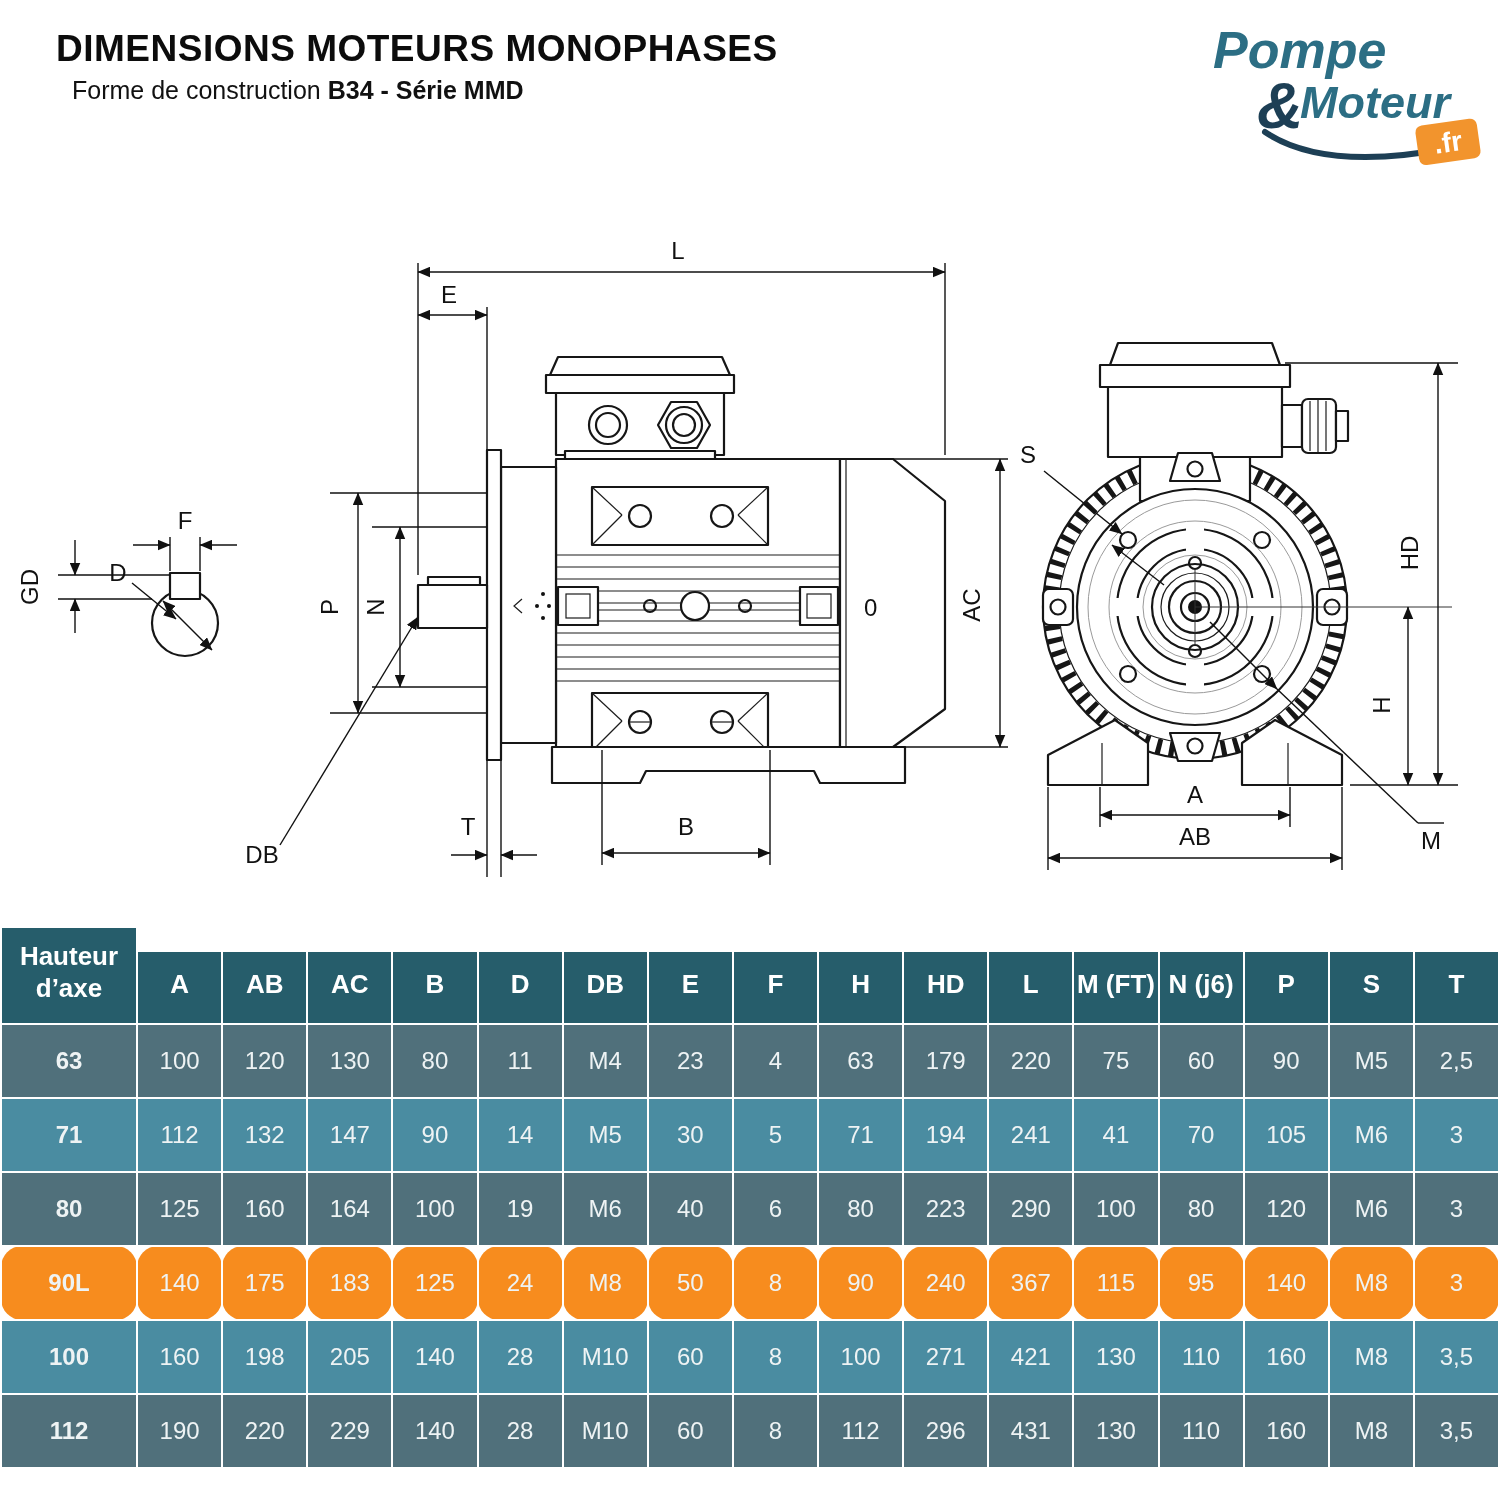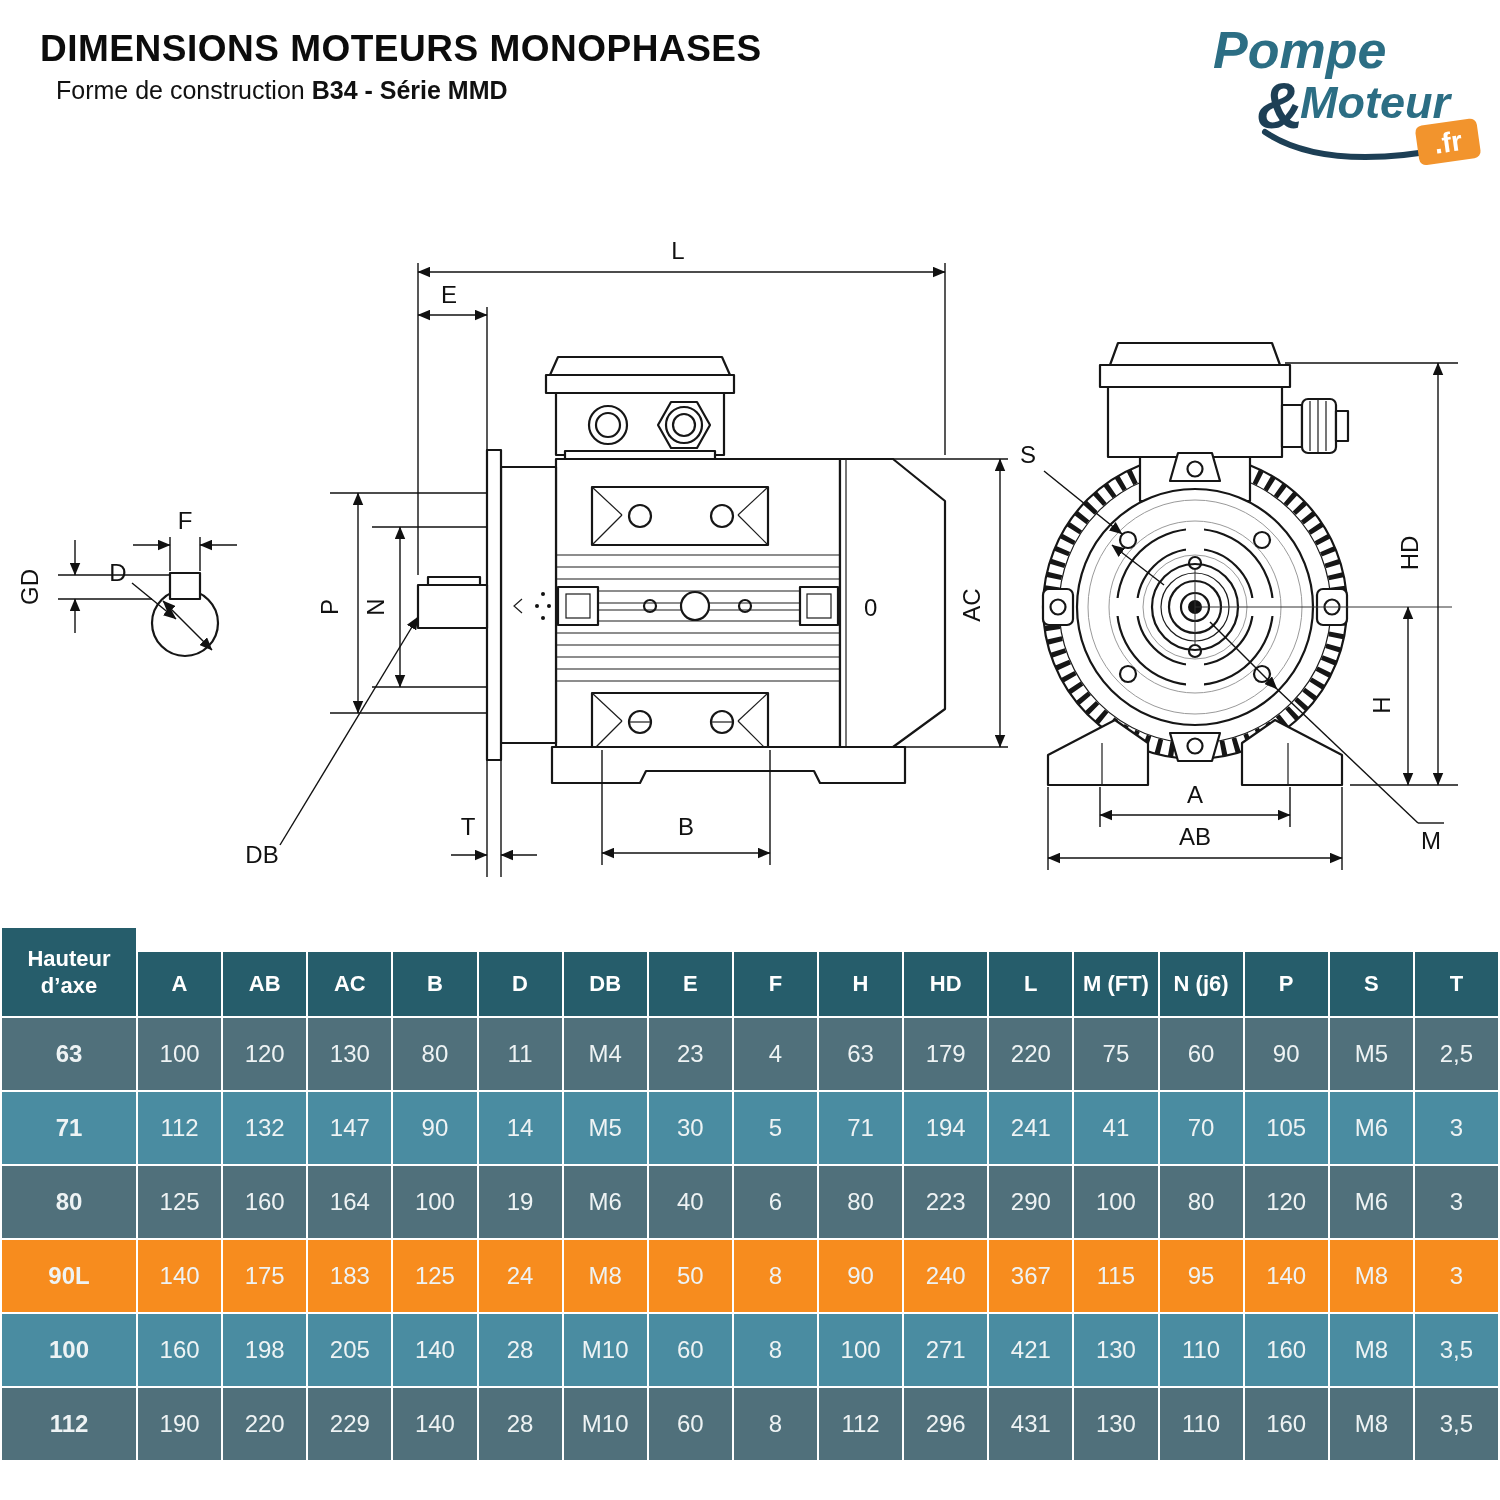--- a/index.html
+++ b/index.html
@@ -1,49 +1,49 @@
 <!DOCTYPE html>
 <html style="--table-header-bg: #265d6b; --row-gray: #50707b; --row-teal: #4a8ca1; --row-highlight: #f78c1e; --logo-teal: #2c6e84; --logo-dark: #1d3f55; --logo-orange: #f2942d;"><head>
 <meta charset="utf-8">
 <style>
   html,body{margin:0;padding:0;background:#fff;}
   .page{position:relative;width:1500px;height:1500px;background:#fff;overflow:hidden;
         font-family:"Liberation Sans",sans-serif;color:#111;}
 
   
-  .title-block{position:absolute;left:40px;top:28px;}
+  .title-block{position:absolute;left:56px;top:28px;}
   .title-block h1{margin:0;font-size:37px;font-weight:800;letter-spacing:.5px;color:#0c0c0c;}
   .title-block h2{margin:6px 0 0 16px;font-size:25px;font-weight:500;color:#111;}
   .title-block h2 b{font-weight:700;}
   .logo{position:absolute;left:1195px;top:10px;width:300px;height:165px;}
 
   
   .diagram{position:absolute;left:0;top:215px;width:1500px;height:700px;}
   .ln{stroke:#161616;stroke-width:2.2;fill:none;stroke-linejoin:round;}
   .lnw{stroke:#161616;stroke-width:2.2;fill:#fff;stroke-linejoin:round;}
   .thin{stroke:#1c1c1c;stroke-width:1.2;fill:none;}
   .ghost{stroke:#9a9a9a;stroke-width:1;fill:none;}
   .dim{stroke:#111;stroke-width:1.4;fill:none;}
   .dimtxt{font-family:"Liberation Sans",sans-serif;font-size:24px;fill:#111;}
   .dot{fill:#111;stroke:none;}
 
   
   .tbl-wrap{position:absolute;left:0;top:926px;width:1500px;}
   table.dims{width:1500px;border-collapse:collapse;table-layout:fixed;}
   table.dims th,table.dims td{border:2px solid #fff;text-align:center;vertical-align:middle;
       font-family:"Liberation Sans",sans-serif;}
-  table.dims thead th{height:64px;color:#fff;font-size:22px;font-weight:700;
+  table.dims thead th{height:64px;color:#fff;font-size:26px;font-weight:700;
       background:linear-gradient(180deg,#ffffff 0 24px,var(--table-header-bg) 24px 100%);
-      padding-top:24px;padding-bottom:0;}
+      padding-top:24px;padding-bottom:7px;}
   table.dims thead th.axis{background:var(--table-header-bg);padding-top:0;width:132px;line-height:1.25;}
   table.dims tbody td{height:70px;font-size:24px;color:#eef3f4;}
   table.dims tbody td.axis-cell{font-weight:700;}
   tr.row-gray td{background:var(--row-gray);}
   tr.row-teal td{background:var(--row-teal);}
-  tr.row-highlight td{background:var(--row-highlight);}
+  tr.row-highlight td{background:var(--row-highlight);border-radius:21px;}
 </style>
 </head>
 <body>
 
 <div class="page">
 
   <div class="title-block">
     <h1>DIMENSIONS MOTEURS MONOPHASES</h1>
     <h2><span>Forme de construction </span><b>B34 - Série MMD</b></h2>
   </div>

